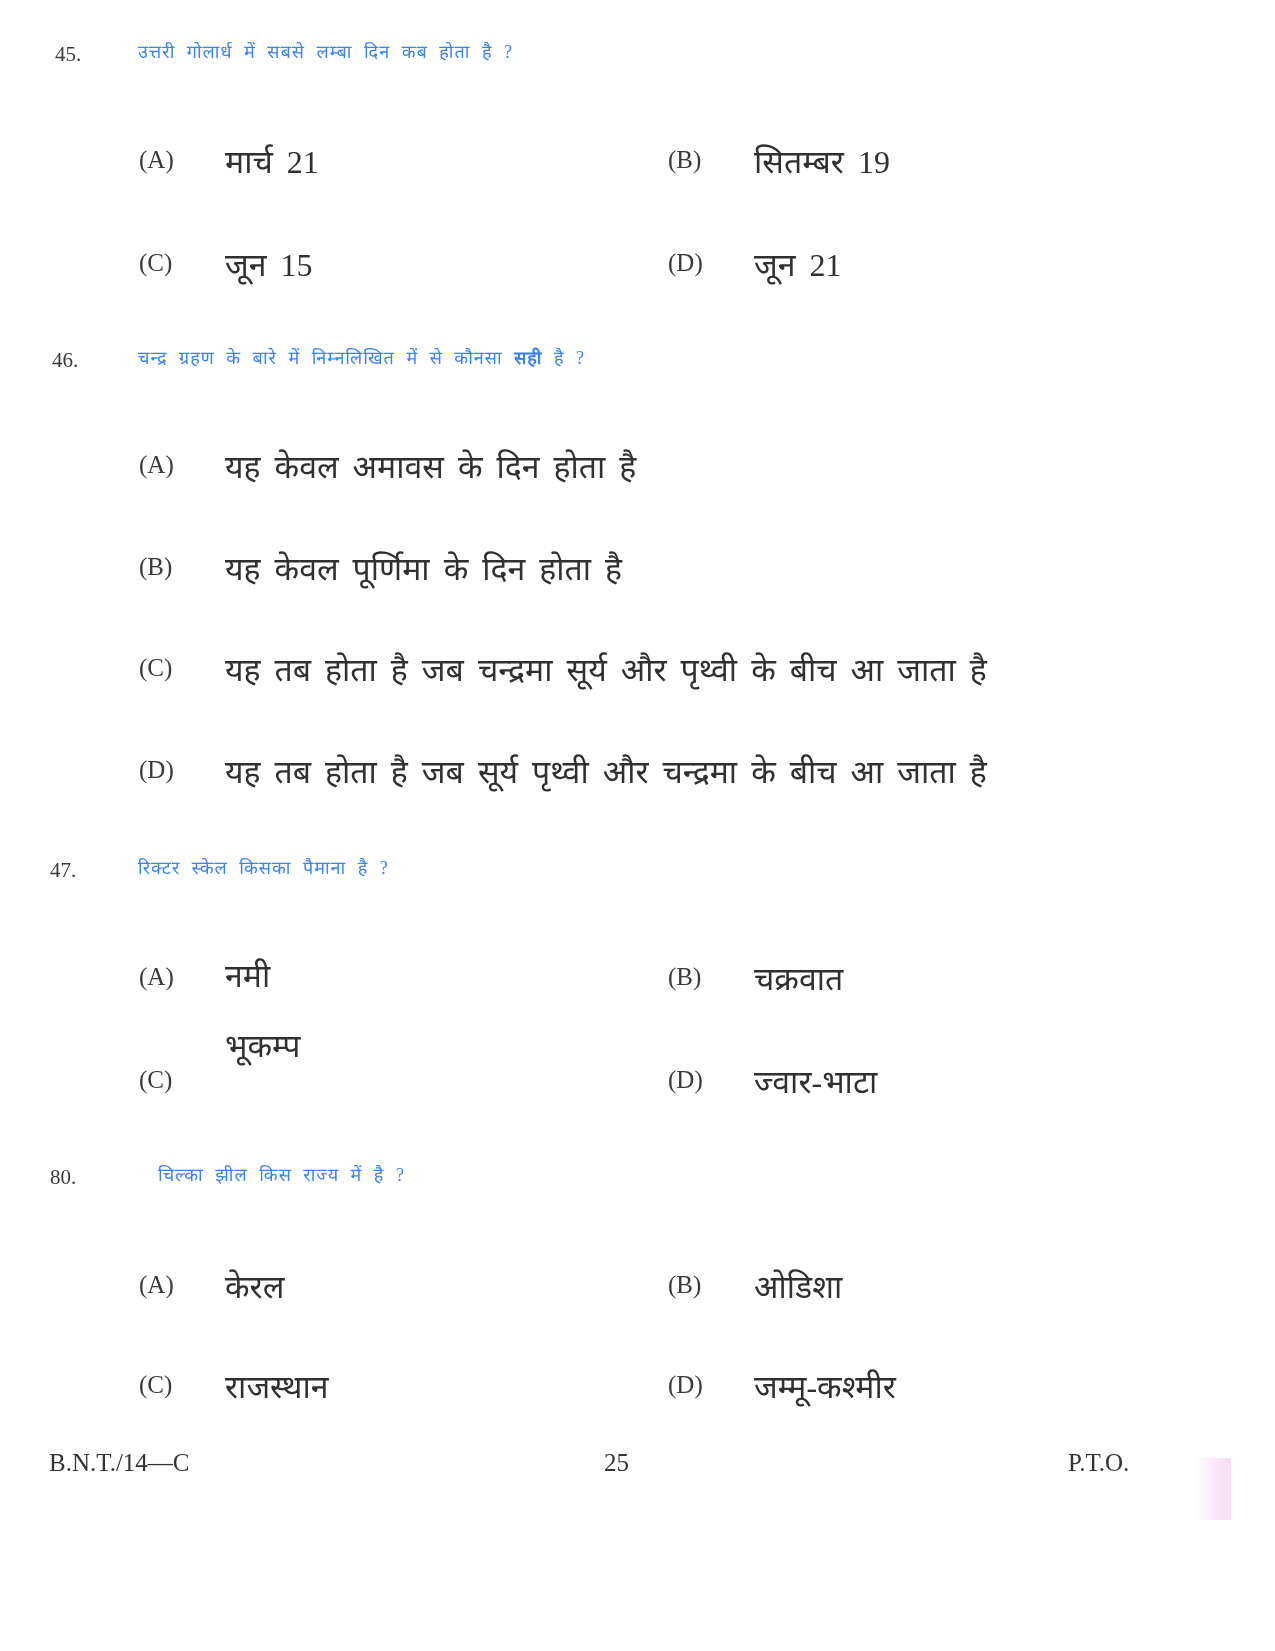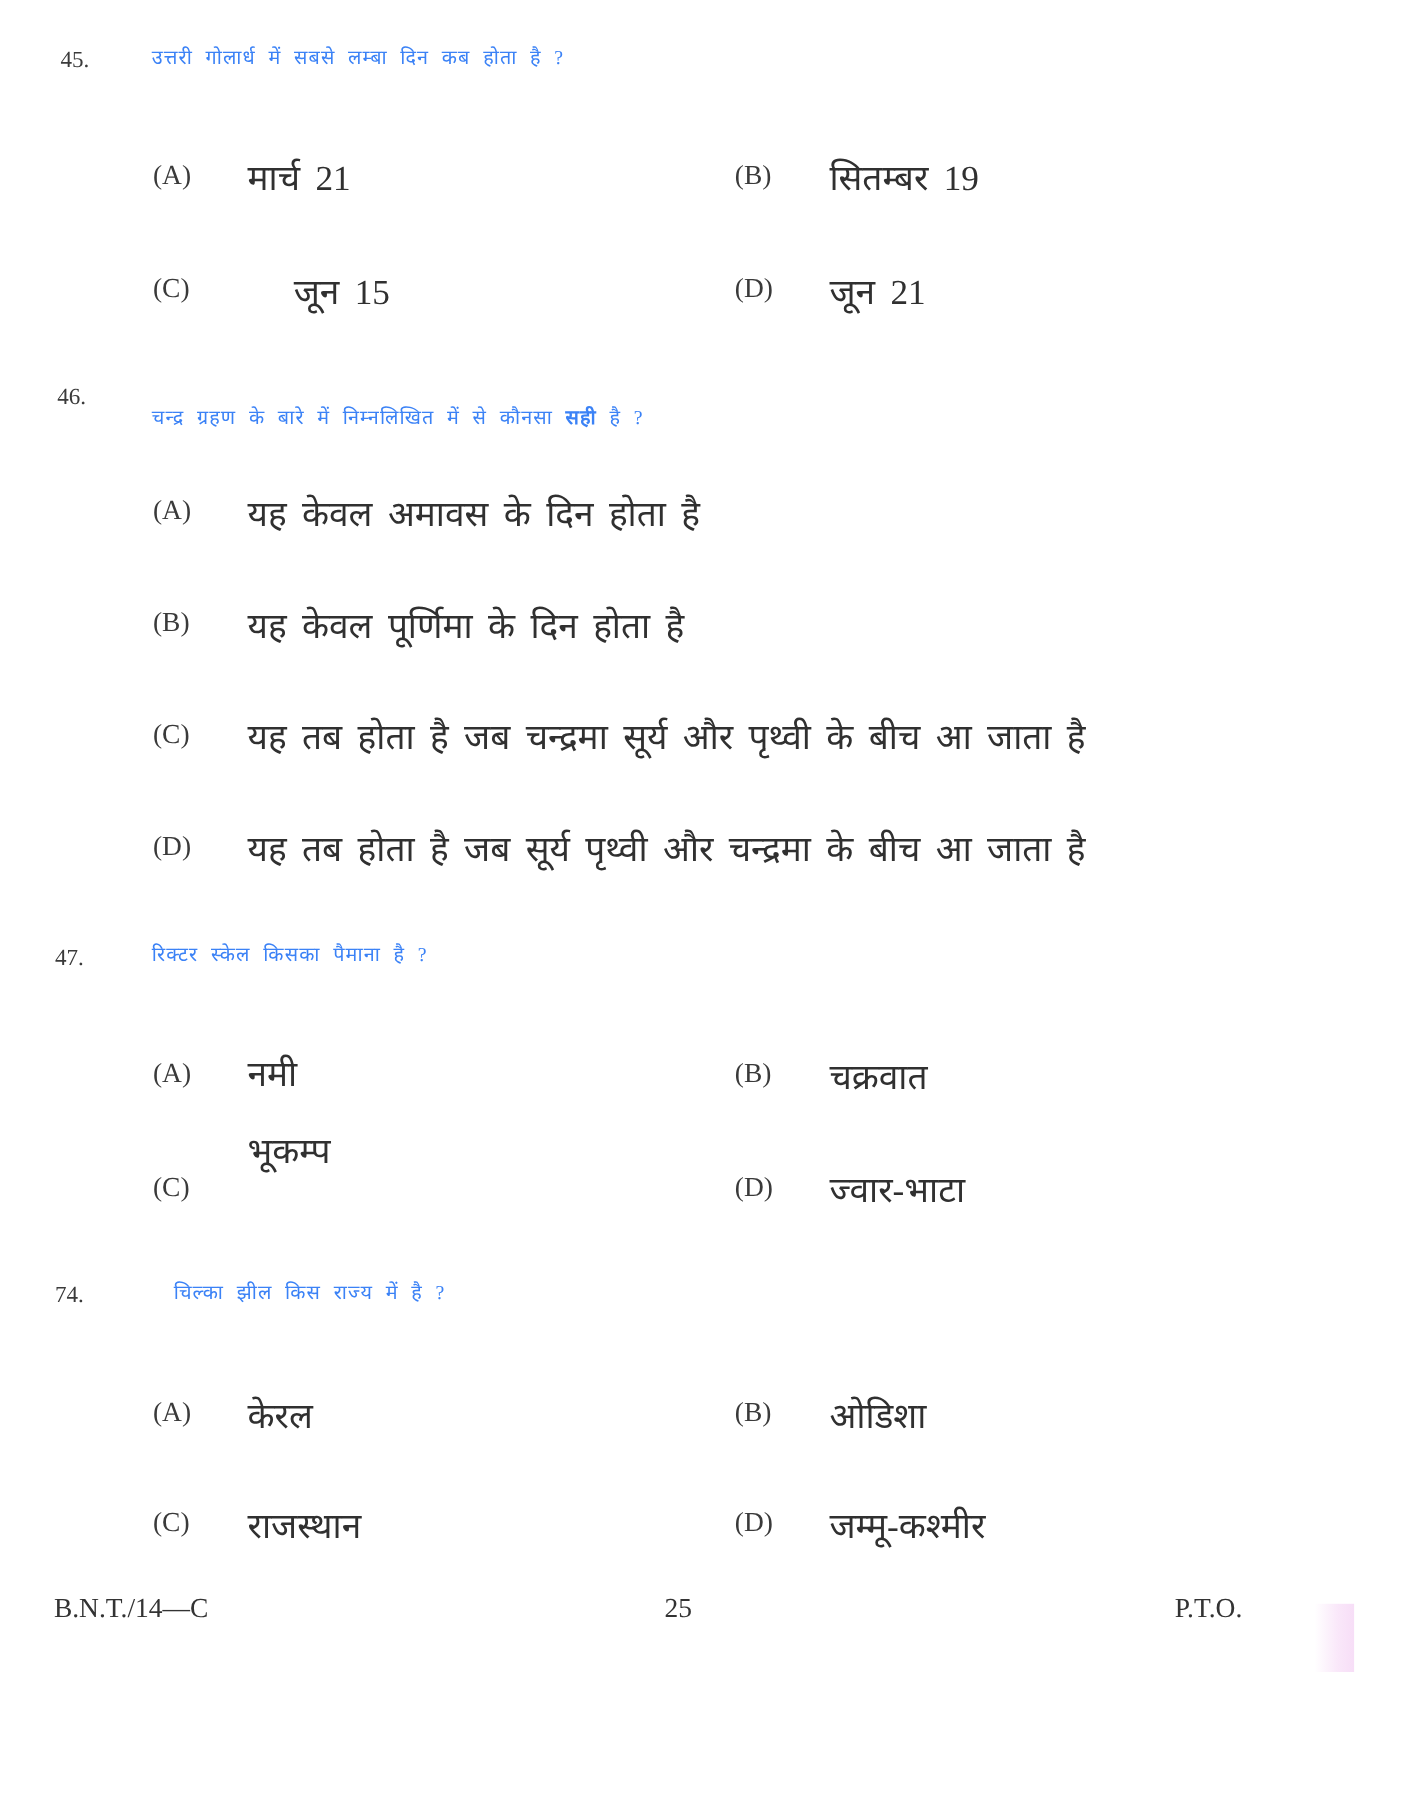--- a/index.html
+++ b/index.html
@@ -29,28 +29,28 @@
 <div>
   <span class="line qnum" style="left:55px; top:44px;">45.</span>
   <span class="line qtext" style="left:138px; top:43px;">उत्तरी गोलार्ध में सबसे लम्बा दिन कब होता है ?</span>
 
   <span class="line olabel" style="left:139px; top:147px;">(A)</span>
   <span class="line otext" style="left:225px; top:146px;">मार्च 21</span>
   <span class="line olabel" style="left:668px; top:147px;">(B)</span>
   <span class="line otext" style="left:754px; top:146px;">सितम्बर 19</span>
 
   <span class="line olabel" style="left:139px; top:250px;">(C)</span>
-  <span class="line otext" style="left:225px; top:249px;margin-left:42px;">जून 15</span>
+  <span class="line otext" style="left:225px; top:249px;">जून 15</span>
   <span class="line olabel" style="left:668px; top:250px;">(D)</span>
   <span class="line otext" style="left:754px; top:249px;">जून 21</span>
 </div>
 
 <div>
   <span class="line qnum" style="left:52px; top:350px;">46.</span>
-  <span class="line qtext" style="left:138px; top:370px;text-align:center;">
+  <span class="line qtext" style="left:138px; top:349px;text-align:center;">
     <span>चन्द्र ग्रहण के बारे में निम्नलिखित में से कौनसा</span>
     <span class="bold">सही</span>
     <span>है ?</span>
   </span>
 
   <span class="line olabel" style="left:139px; top:452px;">(A)</span>
   <span class="line otext" style="left:225px; top:451px;">यह केवल अमावस के दिन होता है</span>
 
   <span class="line olabel" style="left:139px; top:554px;">(B)</span>
   <span class="line otext" style="left:225px; top:553px;">यह केवल पूर्णिमा के दिन होता है</span>
@@ -71,21 +71,21 @@
   <span class="line olabel" style="left:668px; top:964px;">(B)</span>
   <span class="line otext" style="left:754px; top:963px;">चक्रवात</span>
 
   <span class="line olabel" style="left:139px; top:1067px;">(C)</span>
   <span class="line otext" style="left:225px; top:1030px;text-align:right;">भूकम्प</span>
   <span class="line olabel" style="left:668px; top:1067px;">(D)</span>
   <span class="line otext" style="left:754px; top:1066px;">ज्वार-भाटा</span>
 </div>
 
 <div>
-  <span class="line qnum" style="left:50px; top:1167px;">74.</span>
+  <span class="line qnum" style="left:50px; top:1167px;">80.</span>
   <span class="line qtext" style="left:138px; top:1166px;margin-left:20px;">चिल्का झील किस राज्य में है ?</span>
 
   <span class="line olabel" style="left:139px; top:1272px;">(A)</span>
   <span class="line otext" style="left:225px; top:1271px;">केरल</span>
   <span class="line olabel" style="left:668px; top:1272px;">(B)</span>
   <span class="line otext" style="left:754px; top:1271px;">ओडिशा</span>
 
   <span class="line olabel" style="left:139px; top:1372px;">(C)</span>
   <span class="line otext" style="left:225px; top:1371px;">राजस्थान</span>
   <span class="line olabel" style="left:668px; top:1372px;">(D)</span>

